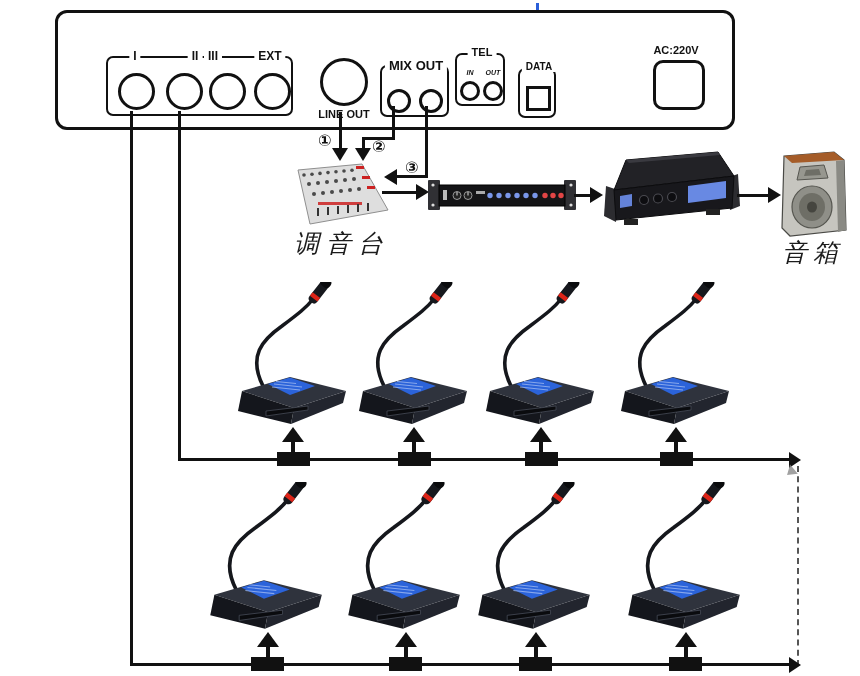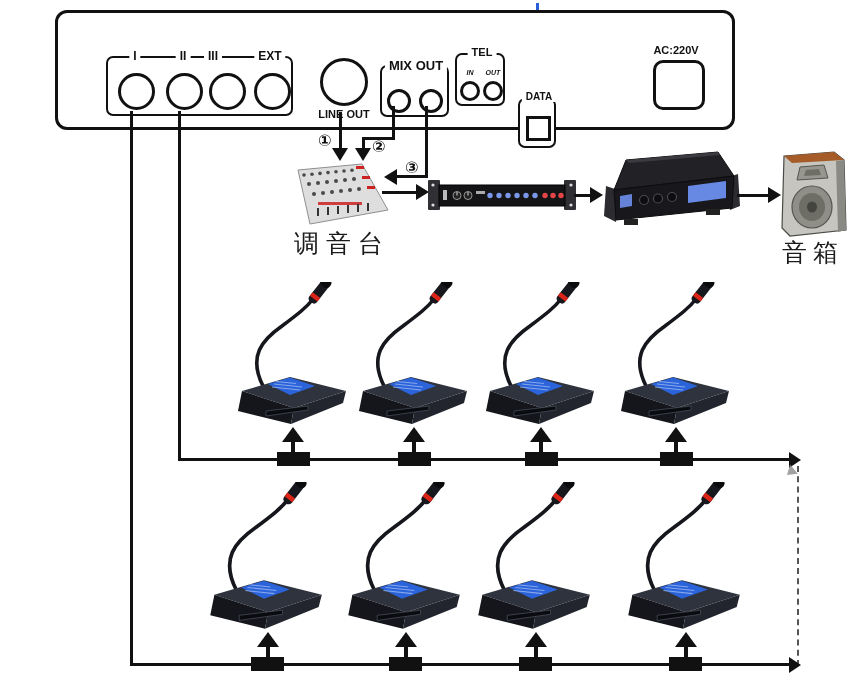--- a/index.html
+++ b/index.html
@@ -20,21 +20,21 @@
   .tri{position:absolute;width:0;height:0;}
   .tri-down{border-left:8px solid transparent;border-right:8px solid transparent;border-top:13px solid #111;}
   .tri-left{border-top:8px solid transparent;border-bottom:8px solid transparent;border-right:13px solid #111;}
   .tri-right{border-top:8px solid transparent;border-bottom:8px solid transparent;border-left:13px solid #111;}
   .bus-arrow{border-top:8px solid transparent;border-bottom:8px solid transparent;border-left:12px solid #111;}
   .up-head{border-left:11px solid transparent;border-right:11px solid transparent;border-bottom:15px solid #111;}
   .jbox{position:absolute;width:33px;height:14px;background:#111;}
   .marker{position:absolute;font-weight:bold;font-size:16px;font-family:"DejaVu Sans",sans-serif;}
   .dashed{position:absolute;border-left:2px dashed #555;width:0;}
   .cn-label{position:absolute;width:110px;text-align:center;
-            font-family:"DejaVu Serif","Liberation Serif",serif;color:#1c1c1c;}
+            font-family:"DejaVu Serif","Liberation Serif",serif;color:#1c1c1c;font-style:italic;}
   .dev{position:absolute;}
   .bluetick{position:absolute;left:533px;top:0;width:3px;height:7px;background:#2b5fd9;}
 </style>
 </head>
 <body>
 
 <div class="canvas">
 
   <svg width="0" height="0" style="position:absolute" aria-hidden="true">
     <defs>
@@ -147,21 +147,21 @@
         <ellipse cx="40" cy="57" rx="5" ry="5.5" fill="#45453f"></ellipse>
       </symbol>
     </defs>
   </svg>
 
   <div class="panel">
     <div class="bluetick" style="left:478px;top:-10px;"></div>
 
     <div class="grp" style="left:48px;top:43px;width:187px;height:60px;">
       <span class="grp-label" style="left:27px;">I</span>
-      <span class="grp-label" style="left:75px;">II</span>
+      <span class="grp-label" style="left:87px;">II</span>
       <span class="grp-label" style="left:105px;">III</span>
       <span class="grp-label" style="left:162px;">EXT</span>
       <div class="jack" style="left:10px;top:15px;width:37px;height:37px;"></div>
       <div class="jack" style="left:58px;top:15px;width:37px;height:37px;"></div>
       <div class="jack" style="left:101px;top:15px;width:37px;height:37px;"></div>
       <div class="jack" style="left:146px;top:15px;width:37px;height:37px;"></div>
     </div>
 
     <div class="jack" style="left:262px;top:45px;width:48px;height:48px;"></div>
     <div class="blk-label" style="left:286px;top:95px;">LINE OUT</div>
@@ -173,21 +173,21 @@
     </div>
 
     <div class="grp" style="left:397px;top:40px;width:50px;height:53px;">
       <span class="grp-label" style="left:25px;font-size:11px;">TEL</span>
       <span class="tinylbl" style="left:13px;top:14px;">IN</span>
       <span class="tinylbl" style="left:36px;top:14px;">OUT</span>
       <div class="jack" style="left:3px;top:26px;width:20px;height:20px;"></div>
       <div class="jack" style="left:26px;top:26px;width:20px;height:20px;"></div>
     </div>
 
-    <div class="grp" style="left:460px;top:55px;width:38px;height:50px;margin-top:30px;">
+    <div class="grp" style="left:460px;top:55px;width:38px;height:50px;">
       <span class="grp-label" style="left:19px;font-size:10px;">DATA</span>
       <div class="sq" style="left:6px;top:16px;width:25px;height:25px;"></div>
     </div>
 
     <div class="blk-label" style="left:618px;top:31px;">AC:220V</div>
     <div class="sq" style="left:595px;top:47px;width:52px;height:50px;border-radius:10px;"></div>
   </div>
 
   <div class="line" style="left:130px;top:111px;width:3px;height:555px;"></div>
   <div class="line" style="left:178px;top:111px;width:3px;height:350px;"></div>

